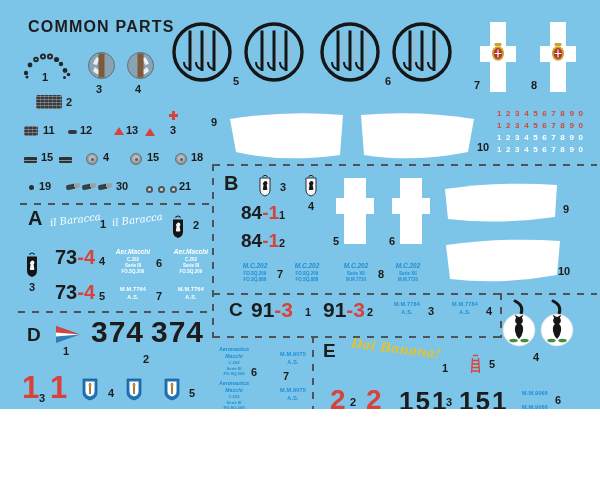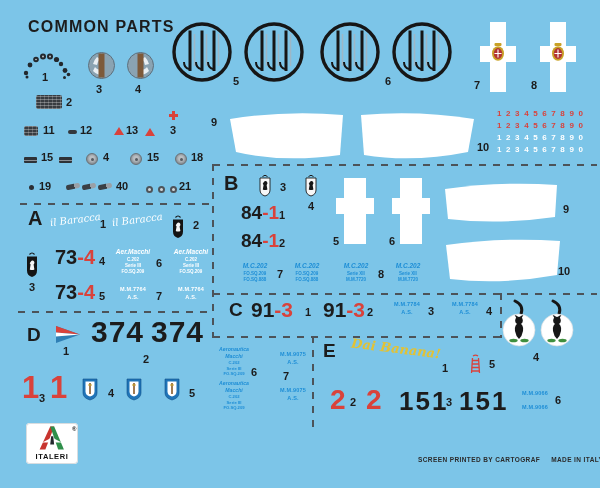--- a/index.html
+++ b/index.html
@@ -1,19 +1,19 @@
 <!DOCTYPE html>
 <html><head>
 <meta charset="utf-8">
 <style>
   :root{
     --bg:#7cc5e8; --ink:#1c1c1c; --red:#d9423b; --bluetext:#1e8ed6; --yellow:#e2c235;
   }
   html,body{margin:0;padding:0;}
-  #sheet{position:relative;width:600px;height:488px;background:var(--bg);
+  #sheet{position:relative;width:600px;height:409px;background:var(--bg);
          font-family:"Liberation Sans",sans-serif;overflow:hidden;color:var(--ink);}
   .abs{position:absolute;}
   .title{position:absolute;font-weight:bold;font-size:16px;letter-spacing:1.2px;color:var(--ink);}
   .lbl{position:absolute;font-weight:bold;font-size:11px;color:var(--ink);line-height:1;}
   .letter{position:absolute;font-weight:bold;font-size:20px;color:var(--ink);line-height:1;}
   .letter.sm{font-size:19px;}
   .code{position:absolute;font-weight:bold;color:var(--ink);white-space:nowrap;line-height:1;}
   .code .sfx{color:var(--red);}
   .bignum{position:absolute;font-weight:bold;color:var(--ink);line-height:1;white-space:nowrap;letter-spacing:1px;}
   .rednum{position:absolute;font-weight:bold;color:var(--red);line-height:1;}
@@ -225,21 +225,21 @@
   <div class="gcirc" style="left:130px;top:153px;"></div>
   <div class="lbl" style="left:147px;top:152px;">15</div>
   <div class="gcirc" style="left:175px;top:153px;"></div>
   <div class="lbl" style="left:191px;top:152px;">18</div>
 
   <div class="dot" style="left:29px;top:185px;width:5px;height:5px;"></div>
   <div class="lbl" style="left:39px;top:181px;">19</div>
   <div class="lever" style="left:66px;top:184px;"></div>
   <div class="lever" style="left:82px;top:184px;"></div>
   <div class="lever" style="left:98px;top:184px;"></div>
-  <div class="lbl" style="left:116px;top:181px;">40</div>
+  <div class="lbl" style="left:116px;top:181px;">30</div>
   <div class="ring" style="left:146px;top:186px;"></div>
   <div class="ring" style="left:158px;top:186px;"></div>
   <div class="ring" style="left:170px;top:186px;"></div>
   <div class="lbl" style="left:179px;top:181px;">21</div>
 
   <div class="dash-h" style="left:20px;top:203px;width:193px;"></div>
   <div class="dash-h" style="left:213px;top:164px;width:384px;"></div>
   <div class="dash-v" style="left:212px;top:164px;height:174px;"></div>
   <div class="dash-h" style="left:18px;top:311px;width:194px;"></div>
   <div class="dash-h" style="left:213px;top:293px;width:384px;"></div>

